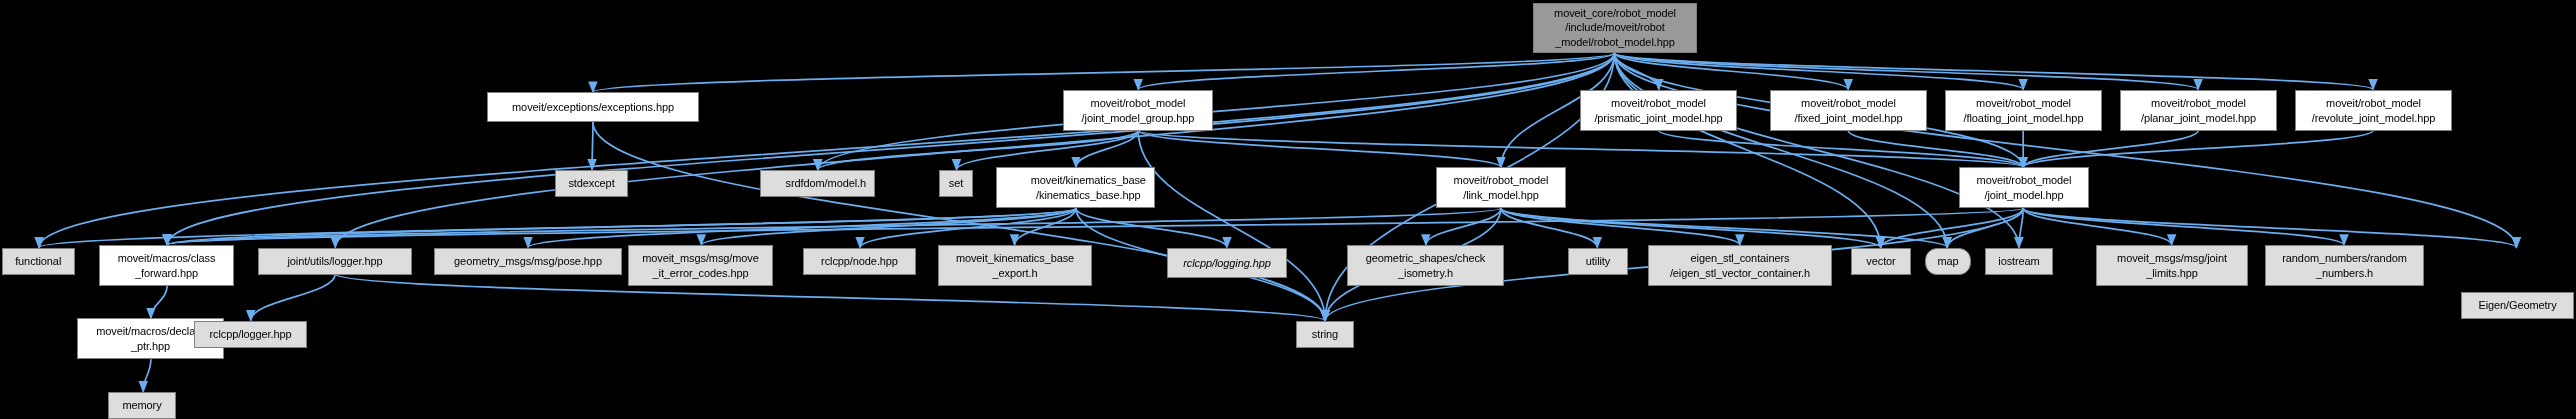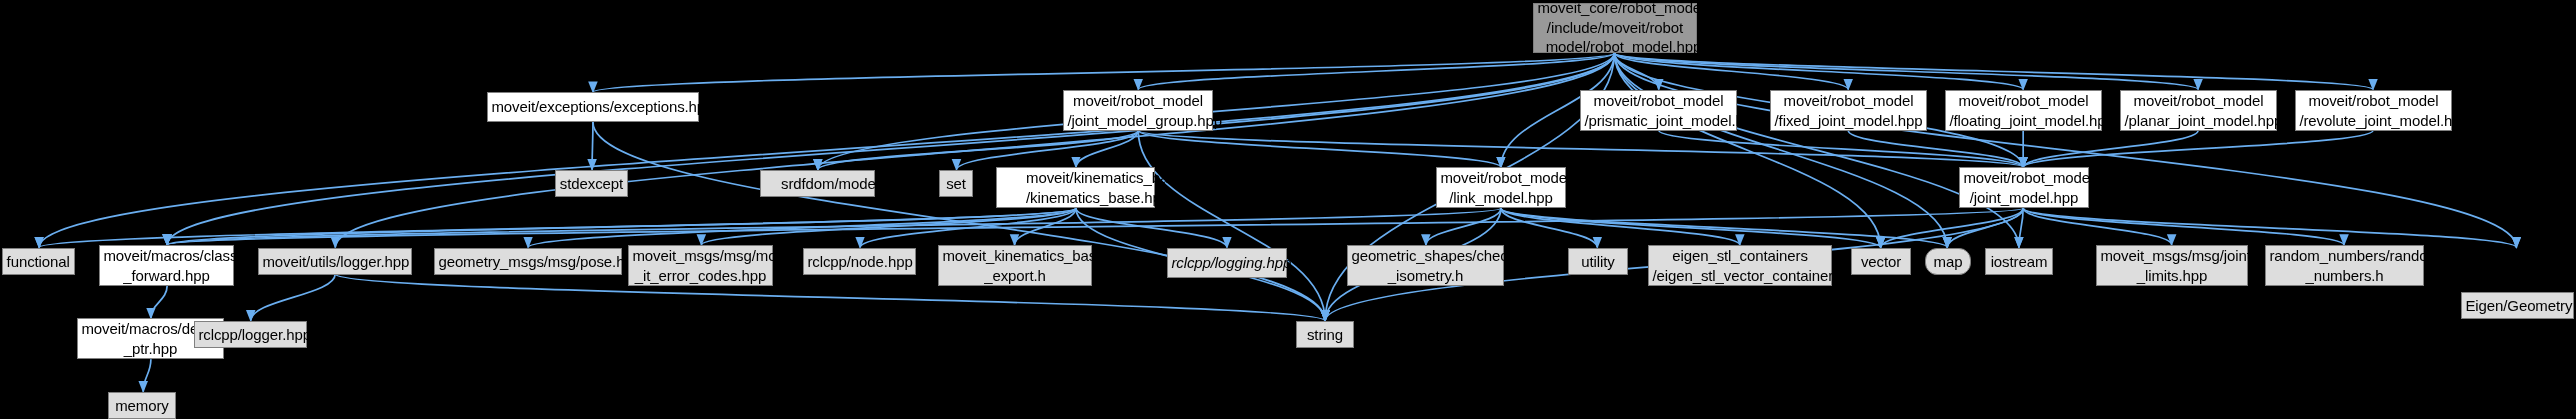--- a/index.html
+++ b/index.html
@@ -24,21 +24,21 @@
     pointer-events: none;
   }
   .node {
     position: absolute;
     box-sizing: border-box;
     display: flex;
     align-items: center;
     justify-content: center;
     text-align: center;
     color: #000000;
-    font-size: 15px;
+    font-size: 11px;
     line-height: 1.30;
     border: 0.9px solid #808080;
     background: #ffffff;
     white-space: pre-line;
     padding: 0.9px 3.4px;
     letter-spacing: -0.1px;
   }
   .node.sys {
     background: #dddddd;
     border: 0.9px solid #808080;
@@ -144,21 +144,21 @@
       <div class="node sys" style="left: 939px; top: 170px; width: 34px; height: 26.5px;"><span class="node-label">set</span></div>
       <div class="node" style="left: 996px; top: 167px; width: 159px; height: 41px; padding-left: 29px;"><span class="node-label">moveit/kinematics_base
 /kinematics_base.hpp</span></div>
       <div class="node" style="left: 1436px; top: 167px; width: 130px; height: 41px;"><span class="node-label">moveit/robot_model
 /link_model.hpp</span></div>
       <div class="node" style="left: 1959px; top: 167px; width: 130px; height: 41px;"><span class="node-label">moveit/robot_model
 /joint_model.hpp</span></div>
       <div class="node sys" style="left: 1.7px; top: 248px; width: 73px; height: 26.5px;"><span class="node-label">functional</span></div>
       <div class="node" style="left: 99px; top: 245px; width: 135px; height: 41px;"><span class="node-label">moveit/macros/class
 _forward.hpp</span></div>
-      <div class="node sys" style="left: 258px; top: 248px; width: 154px; height: 26.5px;"><span class="node-label">moveit/utils/logger.hpp</span></div>
+      <div class="node sys" style="left: 258px; top: 248px; width: 154px; height: 26.5px;"><span class="node-label">joint/utils/logger.hpp</span></div>
       <div class="node sys" style="left: 434px; top: 248px; width: 188px; height: 26.5px;"><span class="node-label">geometry_msgs/msg/pose.hpp</span></div>
       <div class="node sys" style="left: 628px; top: 245px; width: 145px; height: 41px;"><span class="node-label">moveit_msgs/msg/move
 _it_error_codes.hpp</span></div>
       <div class="node sys" style="left: 803px; top: 248px; width: 113px; height: 26.5px;"><span class="node-label">rclcpp/node.hpp</span></div>
       <div class="node sys" style="left: 938px; top: 245px; width: 154px; height: 41px;"><span class="node-label">moveit_kinematics_base
 _export.h</span></div>
       <div class="node sys" style="left: 1167px; top: 248px; width: 120px; height: 30px; font-style: italic;"><span class="node-label">rclcpp/logging.hpp</span></div>
       <div class="node sys" style="left: 1347px; top: 245px; width: 157px; height: 41px;"><span class="node-label">geometric_shapes/check
 _isometry.h</span></div>
       <div class="node sys" style="left: 1568px; top: 248px; width: 60px; height: 26.5px;"><span class="node-label">utility</span></div>

